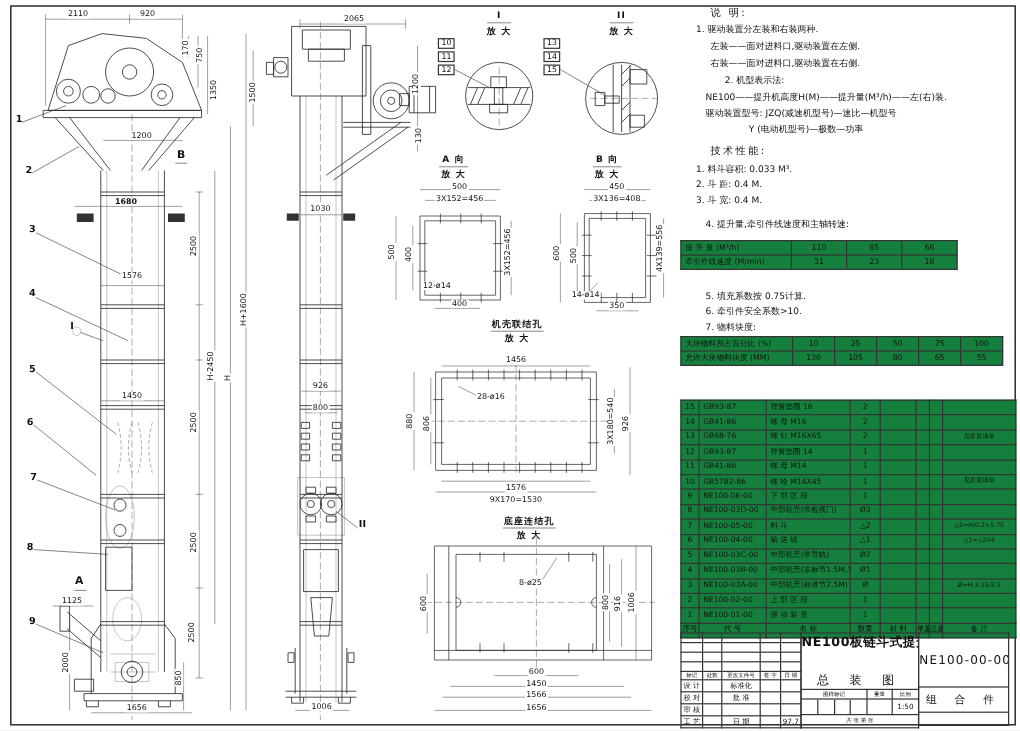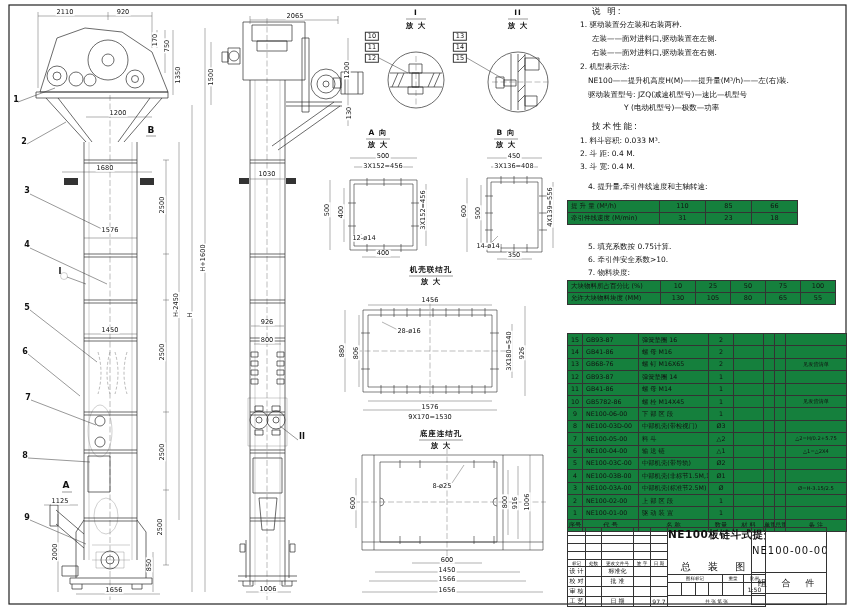--- a/index.html
+++ b/index.html
@@ -135,21 +135,21 @@
   <div>
 
   <div class="dim" style="left: 65px; top: 12px;">2110</div>
       <div class="dim" style="left: 123px; top: 12px;">920</div>
       <div class="dim rot" style="left: 155px; top: 40px;">170</div>
       <div class="dim rot" style="left: 167px; top: 46px;">750</div>
       <div class="dim rot" style="left: 178px; top: 75px;">1350</div>
       <div class="dim rot" style="left: 211px; top: 77px;">1500</div>
       <div class="dim" style="left: 118px; top: 113px;">1200</div>
       <div class="dim sec" style="left: 151px; top: 130px;">B</div>
-      <div class="dim" style="left: 105px; top: 168px;">1680</div>
+      <div class="dim" style="left: 105px; top: 168px; font-weight: bold;">1680</div>
       <div class="dim rot" style="left: 162px; top: 205px;">2500</div>
       <div class="dim" style="left: 110px; top: 230px;">1576</div>
       <div class="dim rot" style="left: 203px; top: 258px;">H+1600</div>
       <div class="dim rot" style="left: 176px; top: 305px;">H-2450</div>
       <div class="dim rot" style="left: 190px; top: 315px;">H</div>
       <div class="dim" style="left: 110px; top: 330px;">1450</div>
       <div class="dim rot" style="left: 162px; top: 352px;">2500</div>
       <div class="dim rot" style="left: 162px; top: 452px;">2500</div>
       <div class="dim rot" style="left: 160px; top: 527px;">2500</div>
       <div class="dim sec" style="left: 66px; top: 485px;">A</div>
@@ -223,21 +223,21 @@
       <div class="dim" style="left: 447px; top: 560px;">600</div>
       <div class="dim" style="left: 447px; top: 570px;">1450</div>
       <div class="dim" style="left: 447px; top: 579px;">1566</div>
       <div class="dim" style="left: 447px; top: 590px;">1656</div>
     </div>
 
   <div class="nt hd" style="left:592px;top:7px">说 明:</div>
   <div class="nt" style="left:580px;top:21px">1. 驱动装置分左装和右装两种.</div>
   <div class="nt" style="left:592px;top:35px">左装——面对进料口,驱动装置在左侧.</div>
   <div class="nt" style="left:592px;top:49px">右装——面对进料口,驱动装置在右侧.</div>
-  <div class="nt" style="left:580px;top:63px">2. 机型表示法:</div>
+  <div class="nt" style="left:604px;top:63px">2. 机型表示法:</div>
   <div class="nt" style="left:588px;top:77px">NE100——提升机高度H(M)——提升量(M³/h)——左(右)装.</div>
   <div class="nt" style="left:588px;top:91px">驱动装置型号: JZQ(减速机型号)—速比—机型号</div>
   <div class="nt" style="left:624px;top:104px">Y (电动机型号)—极数—功率</div>
   <div class="nt hd" style="left:592px;top:122px">技术性能:</div>
   <div class="nt" style="left:580px;top:137px">1. 料斗容积: 0.033 M³.</div>
   <div class="nt" style="left:580px;top:150px">2. 斗  距: 0.4 M.</div>
   <div class="nt" style="left:580px;top:163px">3. 斗  宽: 0.4 M.</div>
   <div class="nt" style="left:588px;top:183px">4. 提升量,牵引件线速度和主轴转速:</div>
   <div class="nt" style="left:588px;top:243px">5. 填充系数按 0.75计算.</div>
   <div class="nt" style="left:588px;top:256px">6. 牵引件安全系数&gt;10.</div>
@@ -578,21 +578,21 @@
               </div>
             </td>
         <td></td>
         <td>1:50</td>
       </tr>
       <tr style="height:11px">
             <td colspan="3" class="tiny">共  张  第  张</td>
           </tr>
     </tbody>
       </table>
-    <table style="left:184px;top:0;width:76px;height:77px">
+    <table style="left:198px;top:0;width:76px;height:77px">
       <tbody>
           <tr style="height:45px">
             <td class="dwgno">NE100-00-00</td>
           </tr>
       <tr style="height:21px">
             <td class="ptype">组 合 件</td>
           </tr>
       <tr style="height:11px">
             <td></td>
           </tr>

